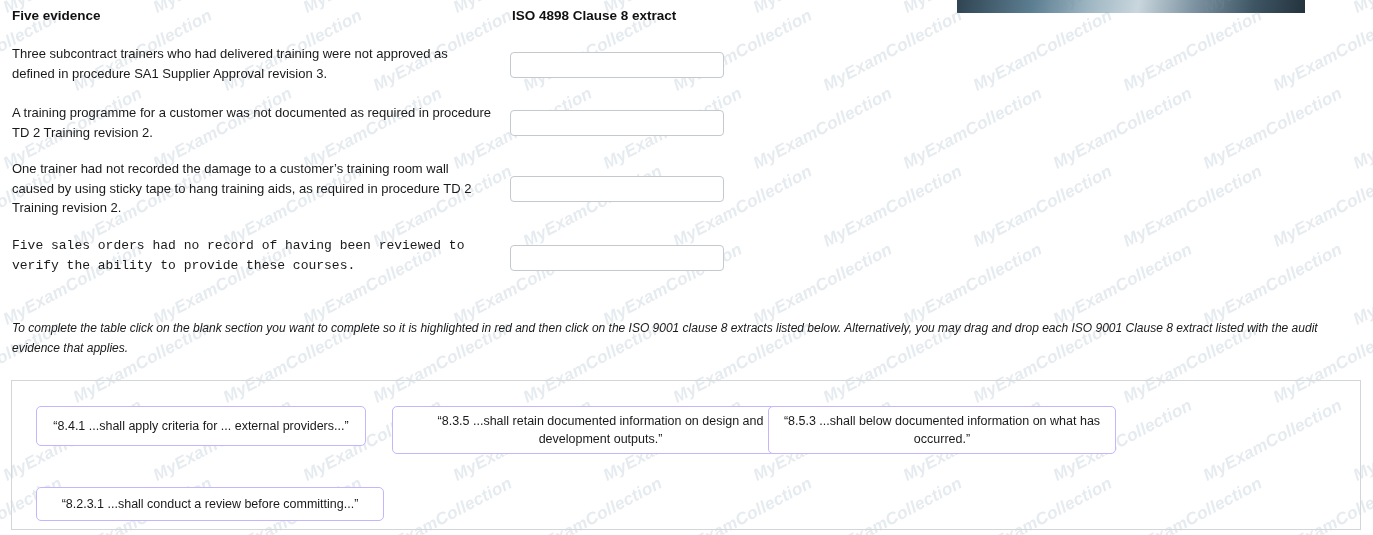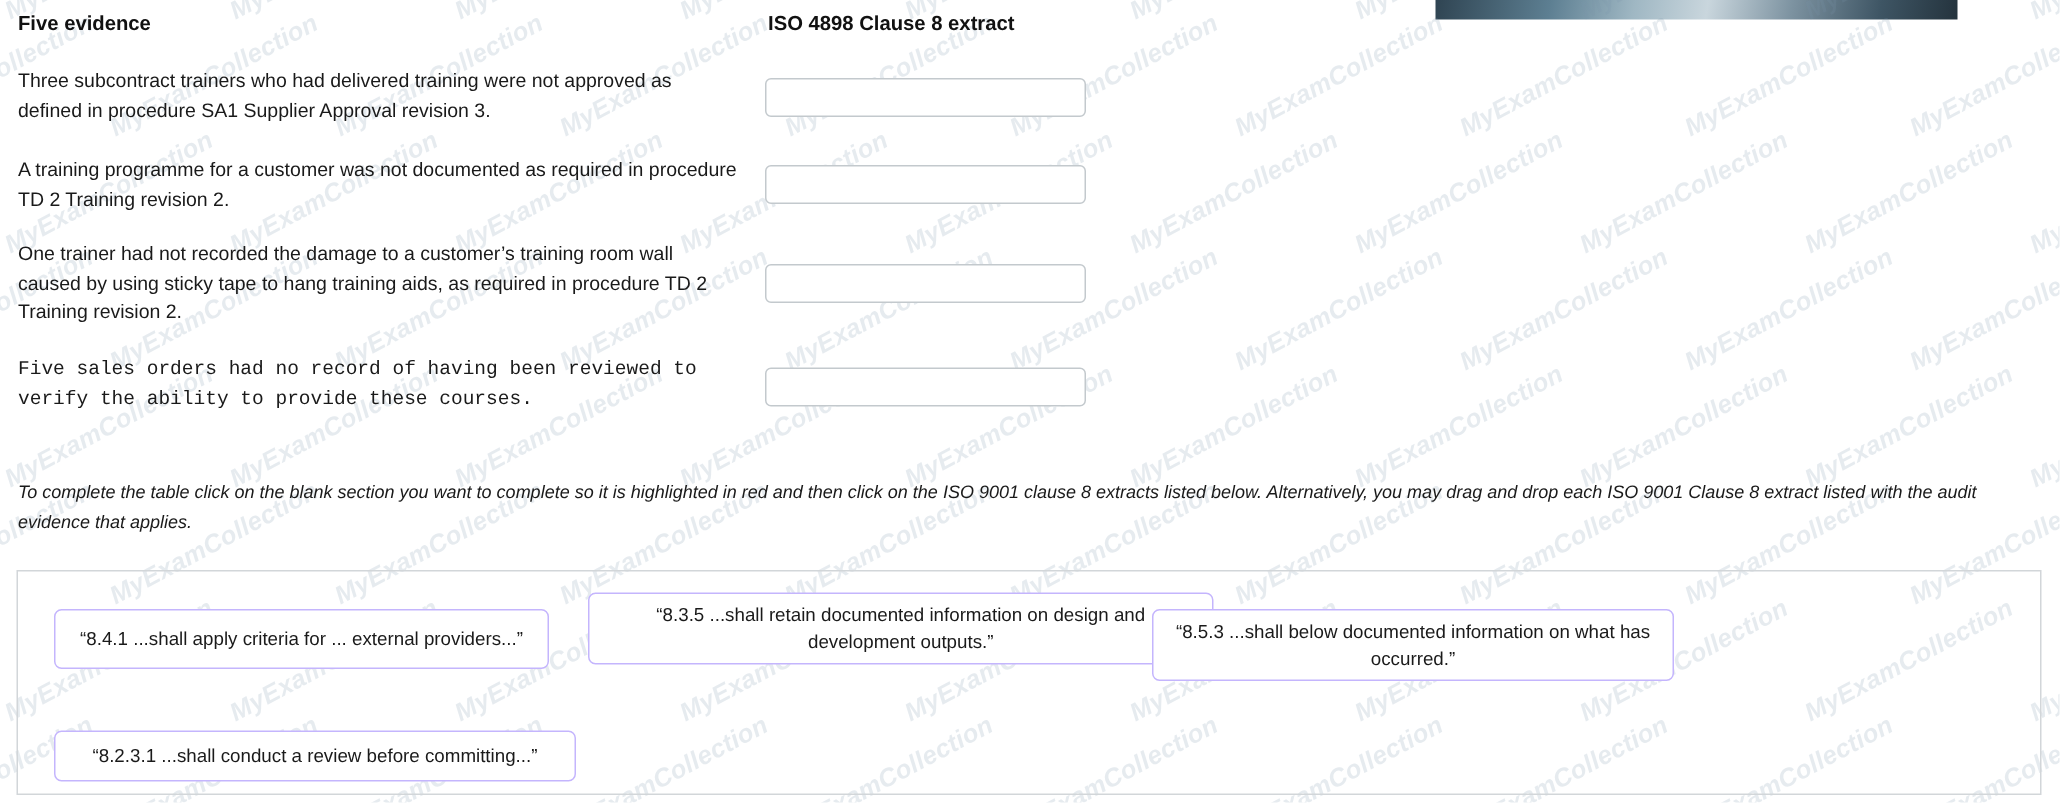--- a/index.html
+++ b/index.html
@@ -248,18 +248,18 @@
 
   <div class="row">
     <div class="evidence-text" style="top:236px;font-family:Liberation Mono, monospace;">Five sales orders had no record of having been reviewed to verify the ability to provide these courses.</div>
     <div class="drop-target" style="top:245px;"></div>
   </div>
 
   <div id="instructions">To complete the table click on the blank section you want to complete so it is highlighted in red and then click on the ISO 9001 clause 8 extracts listed below. Alternatively, you may drag and drop each ISO 9001 Clause 8 extract listed with the audit evidence that applies.</div>
 
   <div id="pool">
     <div class="chip" style="left:24px; top:25px; width:330px; height:40px;">“8.4.1 ...shall apply criteria for ... external providers...”</div>
-    <div class="chip" style="left:380px; top:14px; width:417px; height:48px;">“8.3.5 ...shall retain documented information on design and development outputs.”</div>
+    <div class="chip" style="left:380px; top:25px; width:417px; height:48px;">“8.3.5 ...shall retain documented information on design and development outputs.”</div>
     <div class="chip" style="left:756px; top:25px; width:348px; height:48px;">“8.5.3 ...shall below documented information on what has occurred.”</div>
     <div class="chip" style="left:24px; top:106px; width:348px; height:34px;">“8.2.3.1 ...shall conduct a review before committing...”</div>
   </div>
 
 </div>
 
 </body></html>

